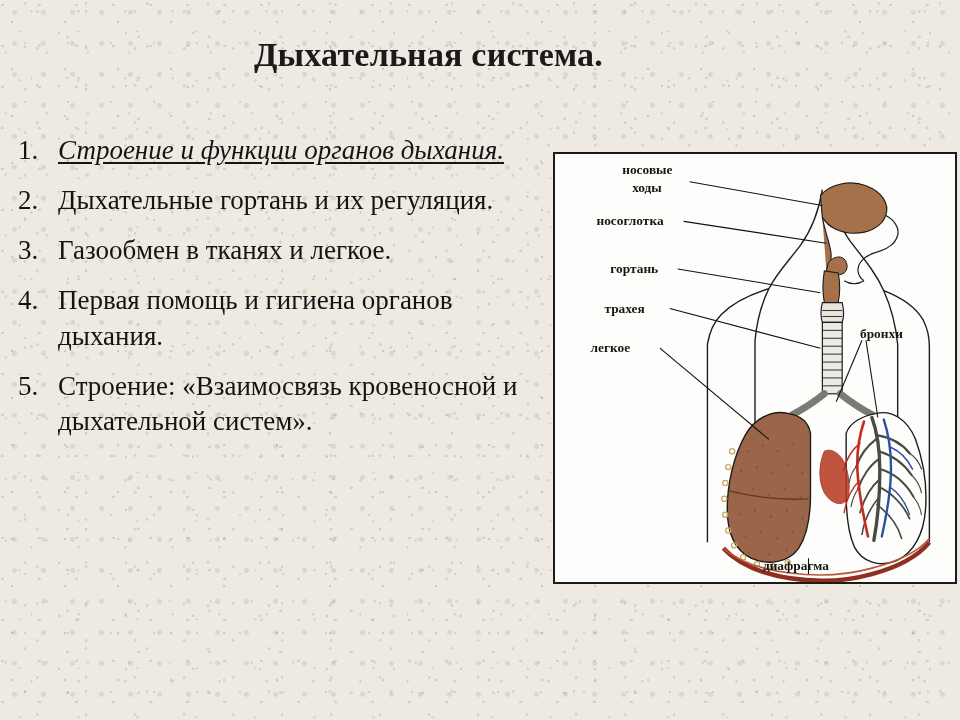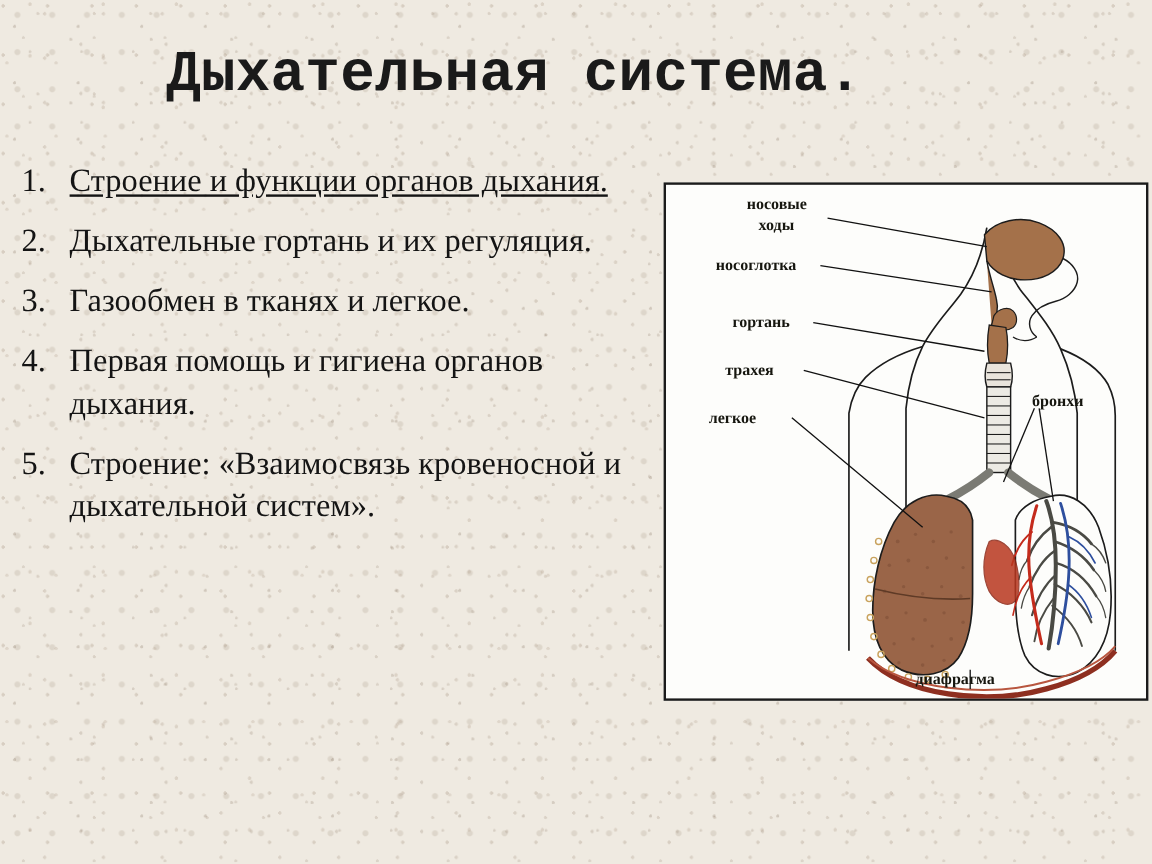--- a/index.html
+++ b/index.html
@@ -37,25 +37,24 @@
       67px 53px, 41px 61px, 59px 49px, 47px 67px, 71px 41px, 29px 31px;
   }
 
   
   #title {
     position: absolute;
     top: 36px;
     left: 0;
     width: 857px;
     text-align: center;
-    font-size: 48px;
+    font-size: 34px;
     font-weight: bold;
     color: #1a1a1a;
     letter-spacing: 0.2px;
-    font-family: Liberation Mono, monospace;
   }
 
   
   #agenda {
     position: absolute;
     top: 133px;
     left: 14px;
     width: 520px;
     color: #141414;
     font-size: 27px;
@@ -72,20 +71,21 @@
     text-align: left;
     padding-left: 4px;
     box-sizing: border-box;
   }
   .agenda-text {
     flex: 1 1 auto;
   }
   .agenda-item.underlined .agenda-text {
     text-decoration: underline;
     text-underline-offset: 3px;
+    font-style: italic;
   }
 
   
   #figure {
     position: absolute;
     left: 553px;
     top: 152px;
     width: 404px;
     height: 432px;
     background: #fdfdfb;

